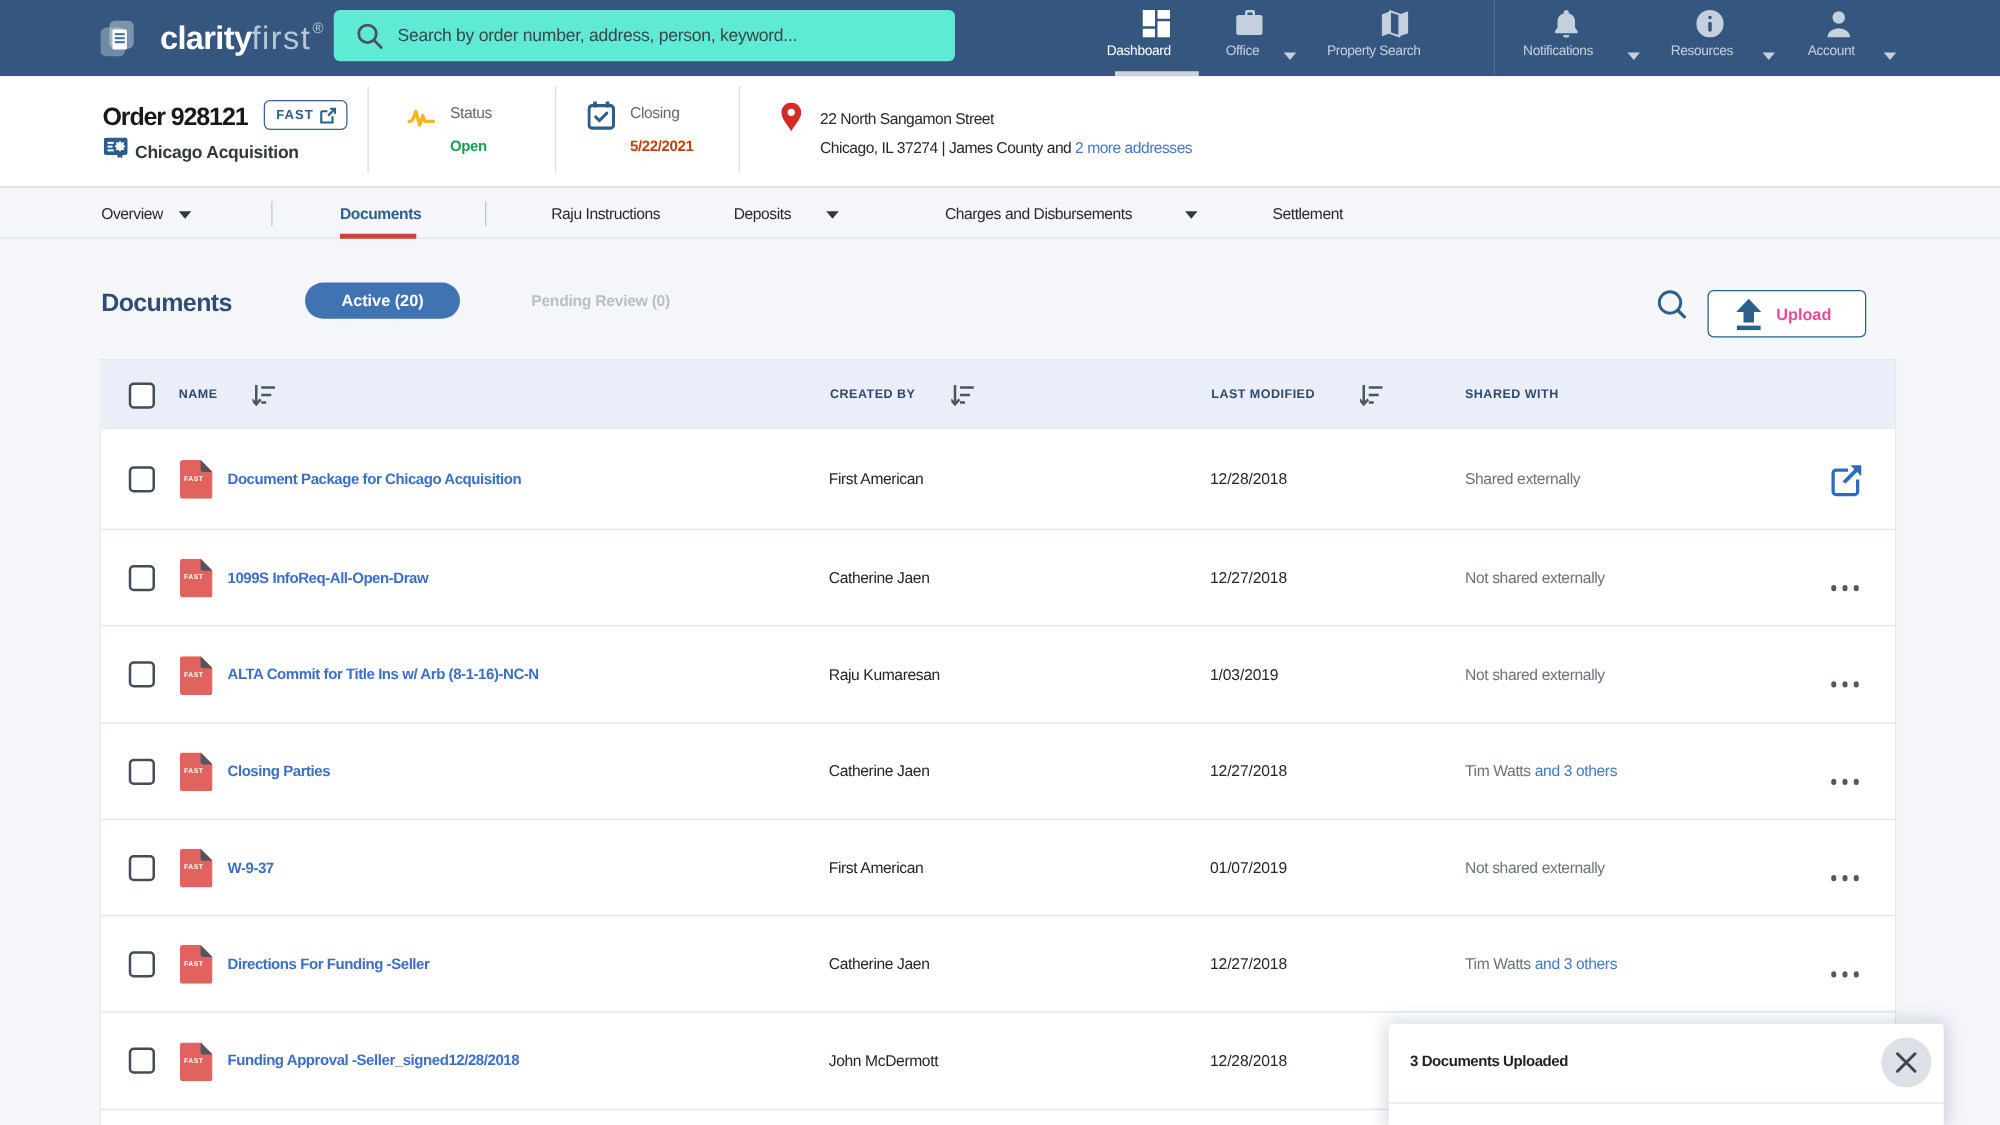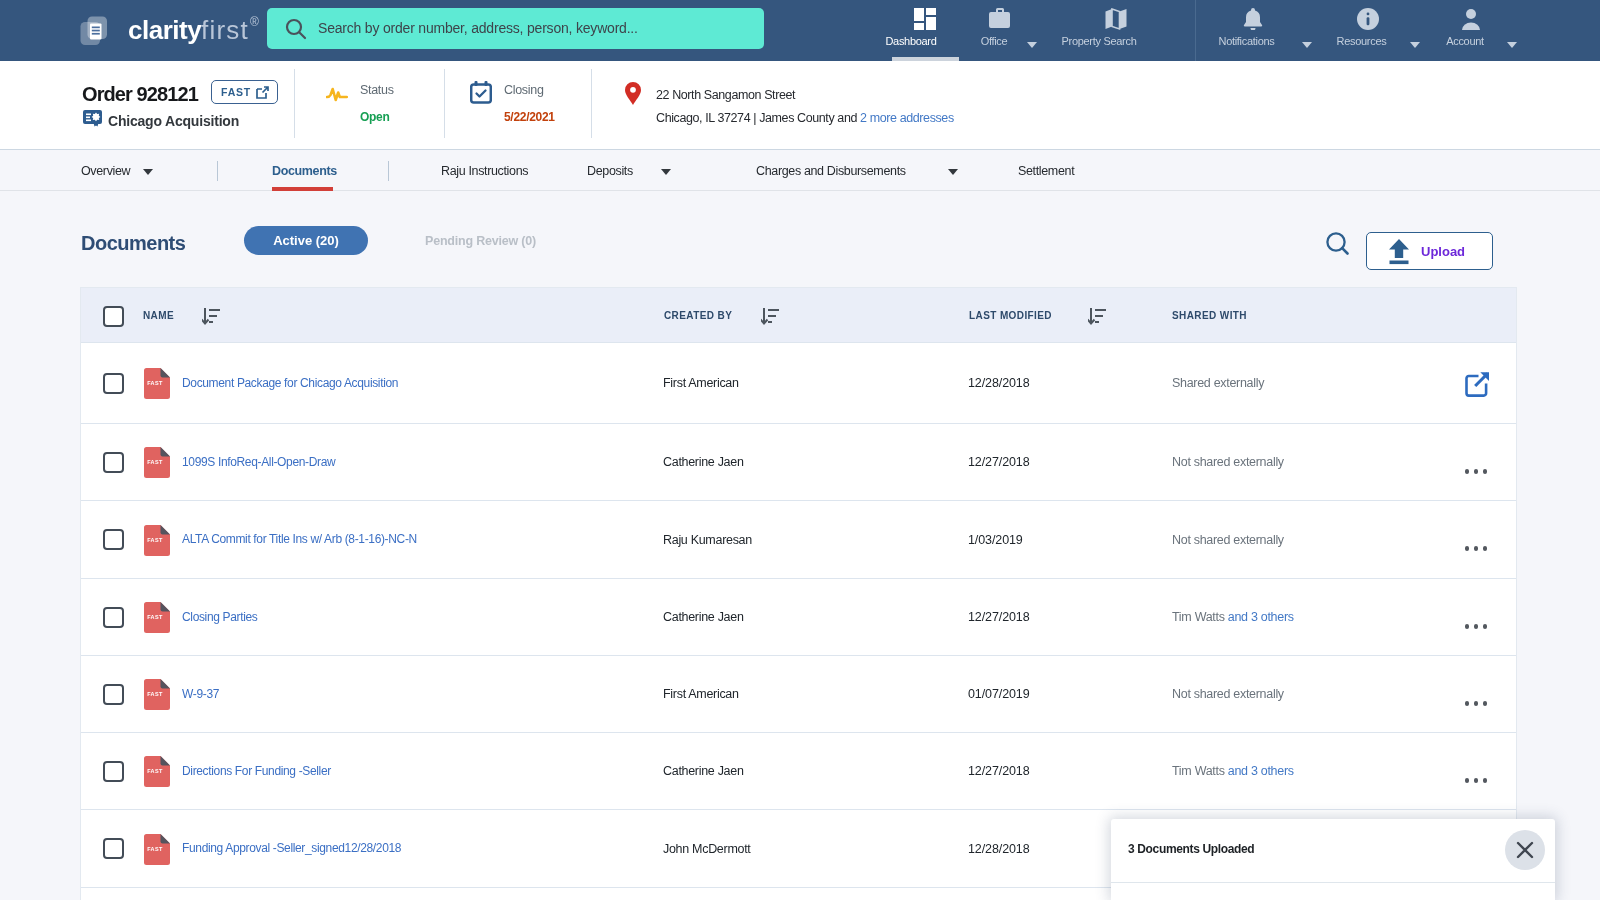--- a/index.html
+++ b/index.html
@@ -39,30 +39,30 @@
 .tab { position:absolute; top:13px; font-size:12.5px; letter-spacing:-0.35px; color:#262a2f; white-space:nowrap; }
 .tabdiv { position:absolute; top:10px; width:1px; height:20px; background:#b9c7d6; }
 #tab-docs { color:#2d5f8e; font-weight:bold; }
 #redline { position:absolute; left:272px; top:36px; z-index:2; width:61px; height:4px; background:#d23f38; }
 .tabcaret { position:absolute; top:18px; width:0; height:0; border-left:5px solid transparent; border-right:5px solid transparent; border-top:6px solid #33383d; }
 
 #h1 { position:absolute; left:81px; top:232px; font-size:20px; font-weight:bold; color:#2f4d75; letter-spacing:-0.5px; }
 #pill { position:absolute; left:244px; top:226px; width:124px; height:29px; background:#4073b2; border-radius:14.5px; color:#fff; font-size:13px; font-weight:bold; text-align:center; line-height:29px; }
 #pending { position:absolute; left:425px; top:234px; font-size:12.5px; letter-spacing:-0.2px; font-weight:bold; color:#b9bfc7; }
 #uploadbtn { position:absolute; left:1366px; top:232px; width:127px; height:38px; background:#fff; border:1.5px solid #2d5f8e; border-radius:5px; }
-#uploadbtn .t { position:absolute; left:54px; top:11px; font-size:13px; font-weight:bold; color:#6d28d9; }
+#uploadbtn .t { position:absolute; left:54px; top:11px; font-size:13px; font-weight:bold; color:#ec4899; }
 
 #table { position:absolute; left:80px; top:287px; width:1437px; background:#fff; border:1px solid #e3e9f0; border-bottom:none; }
 #thead { position:relative; height:54px; background:#eaeef8; }
 .hlbl { position:absolute; top:22px; font-size:10px; font-weight:bold; color:#2e4a6b; letter-spacing:0.4px; }
 .row { position:relative; border-top:1px solid #dde5ee; background:#fff; }
 .row .cb, #thead .cb { position:absolute; left:22px; width:21px; height:21px; border:2.5px solid #434c57; border-radius:4px; background:#fff; }
 #thead .cb { top:18px; }
 .ficon { position:absolute; left:63px; }
-.dname { position:absolute; left:101px; font-size:12px; letter-spacing:-0.35px; font-weight:normal; color:#3b6fc4; }
+.dname { position:absolute; left:101px; font-size:12px; letter-spacing:-0.35px; font-weight:bold; color:#3b6fc4; }
 .cby { position:absolute; left:582px; font-size:12.5px; letter-spacing:-0.3px; color:#20262c; }
 .lmod { position:absolute; left:887px; font-size:12.5px; letter-spacing:-0.1px; color:#20262c; }
 .shw { position:absolute; left:1091px; font-size:12.5px; letter-spacing:-0.3px; color:#6a737c; }
 .shw a { color:#4379c6; text-decoration:none; }
 .dots { position:absolute; left:1380px; width:30px; text-align:center; }
 .dots span { display:inline-block; width:4.6px; height:4.6px; border-radius:50%; background:#53585f; margin:0 2.2px; }
 
 #toast { position:absolute; left:1111px; top:819px; width:444px; height:81px; background:#fff; border-radius:3px 3px 0 0; box-shadow:0 0 14px 2px rgba(50,70,100,0.22); }
 #toast .t { position:absolute; left:17px; top:23px; font-size:12px; letter-spacing:-0.35px; font-weight:bold; color:#1d2125; }
 #toast .x { position:absolute; left:394px; top:11px; width:40px; height:40px; border-radius:50%; background:#dce1e8; }

